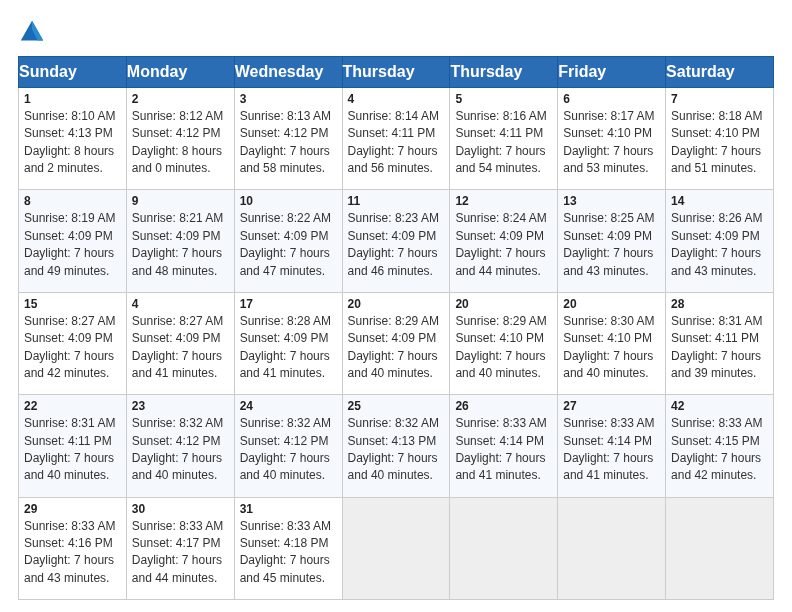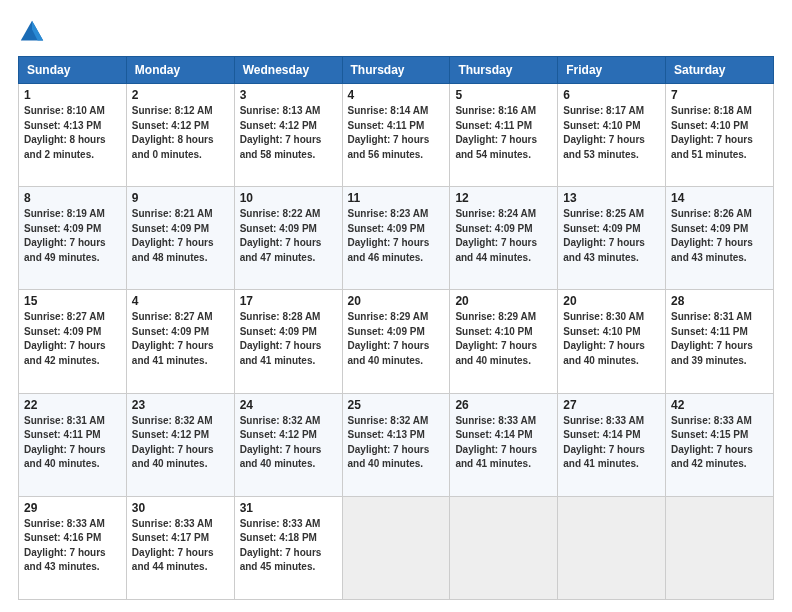--- a/index.html
+++ b/index.html
@@ -63,23 +63,23 @@
     .calendar {
       flex: 1;
       border: 1px solid #ccc;
       border-collapse: collapse;
       width: 100%;
       table-layout: fixed;
     }
     .calendar th {
       background: #2a6db5;
       color: #fff;
-      font-size: 12px;
-      font-weight: bold;
-      padding: 6px 8px;
+      font-size: 16px;
+      font-weight: bold;
+      padding: 6px 0;
       text-align: left;
       border: 1px solid #1a5a9a;
     }
     .calendar td {
       border: 1px solid #ccc;
       vertical-align: top;
       padding: 4px 5px;
       font-size: 9.5px;
       color: #333;
       background: #fff;
@@ -92,23 +92,22 @@
     }
     .day-num {
       font-size: 12px;
       font-weight: bold;
       color: #222;
       display: block;
       margin-bottom: 2px;
     }
     .day-info {
       line-height: 1.45;
-      font-size: 10px;
+      font-size: 12px;
       color: #333;
-      font-weight: bold;
     }
   </style>
 </head>
 <body>
 
 <div class="page">
   <div class="header">
     <div class="logo">
       <svg class="logo-icon" viewBox="0 0 40 40">
         <polygon points="20,4 36,32 4,32" fill="#1a6bb5"></polygon>

